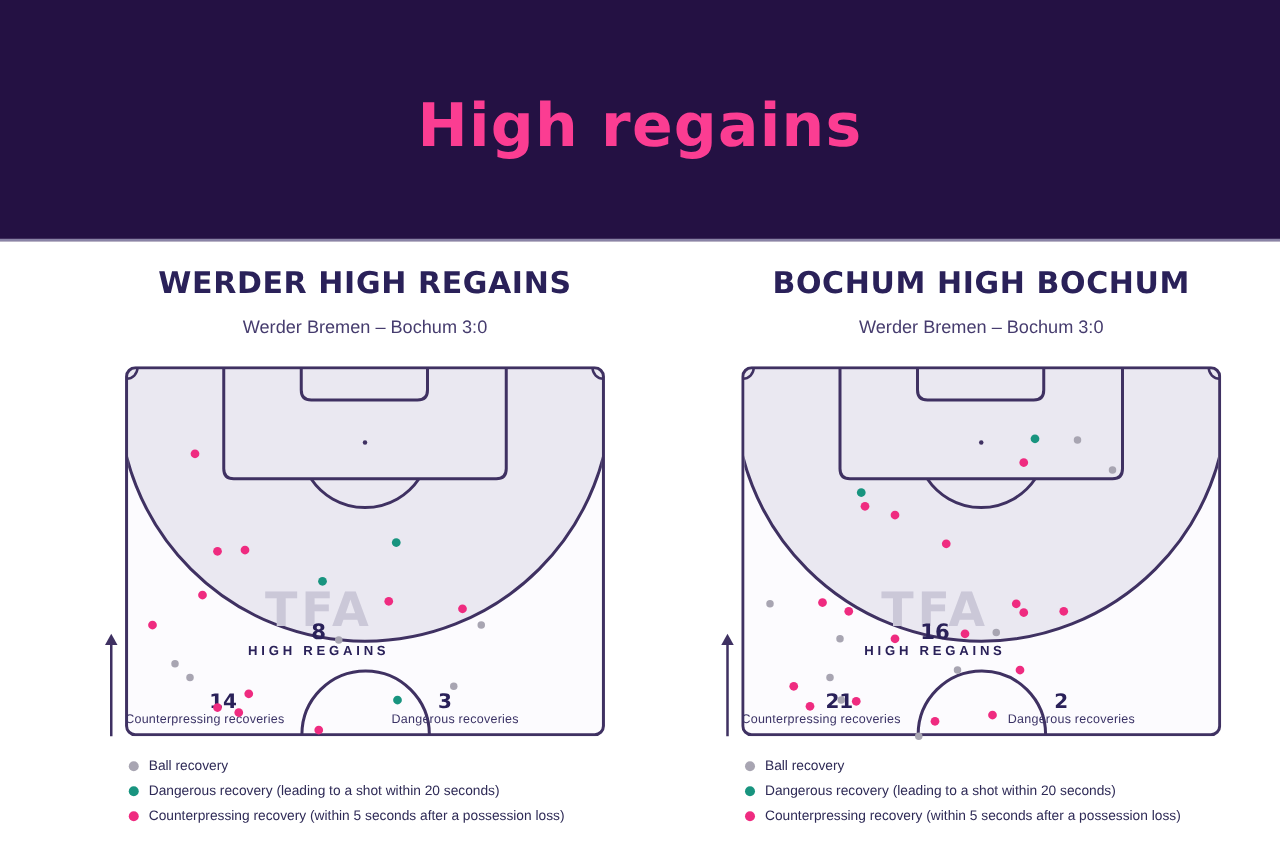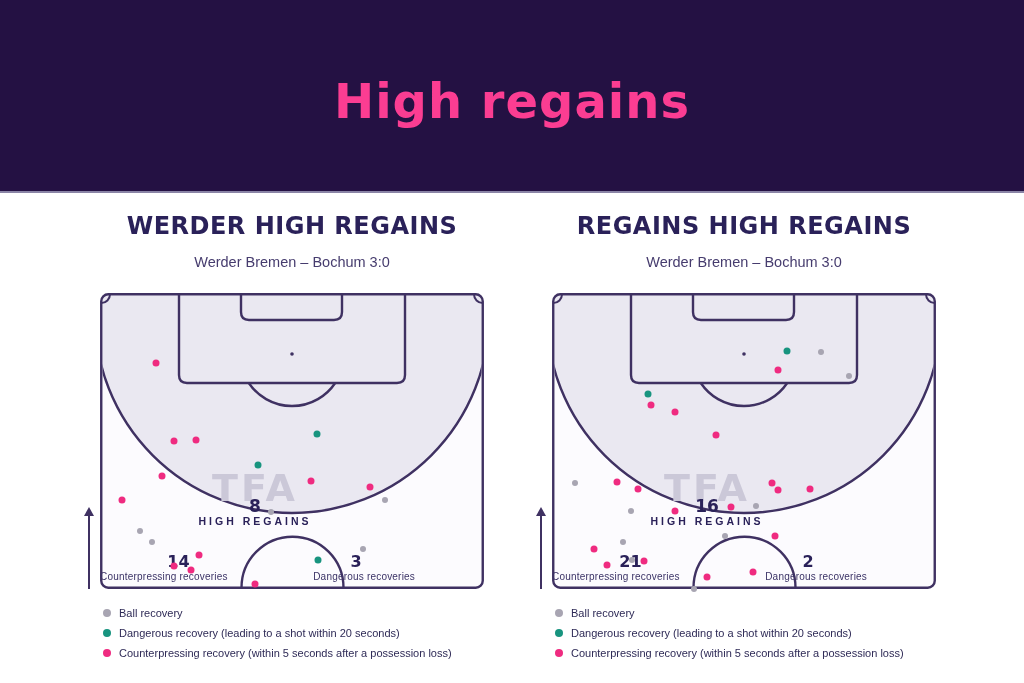--- a/index.html
+++ b/index.html
@@ -31,21 +31,21 @@
     display:flex;align-items:center;justify-content:center;
   }
   .page-title{
     font-family:"DejaVu Sans","Liberation Sans",sans-serif;
     font-weight:800;font-size:48px;letter-spacing:1px;
     color:var(--title-pink);
     margin-top:10px;
   }
   .panels{
     display:flex;justify-content:space-between;
-    padding:0 88px 0 100px;
+    padding:0 47px 0 100px;
   }
   .panel{width:384px;}
   .panel-title{
     margin-top:18px;text-align:center;
     font-family:"DejaVu Sans","Liberation Sans",sans-serif;
     font-weight:800;font-size:24px;letter-spacing:0.5px;line-height:30px;
     color:var(--text-dark);
   }
   .panel-subtitle{
     margin-top:12px;text-align:center;
@@ -167,21 +167,21 @@
         <span class="legend-label">Dangerous recovery (leading to a shot within 20 seconds)</span>
       </li>
       <li class="legend-item">
         <span class="swatch counterpressing"></span>
         <span class="legend-label">Counterpressing recovery (within 5 seconds after a possession loss)</span>
       </li>
     </ul>
   </section>
 
   <section class="panel">
-    <h2 class="panel-title">REGAINS HIGH REGAINS</h2>
+    <h2 class="panel-title">BOCHUM HIGH BOCHUM</h2>
     <div class="panel-subtitle">Werder Bremen – Bochum 3:0</div>
     <div class="pitch-wrap">
       <div class="dir-arrow">
         <span class="head"></span>
         <span class="shaft"></span>
       </div>
       <div class="pitch-canvas">
   <svg viewBox="0 0 384 296" xmlns="http://www.w3.org/2000/svg">
     <defs>
       <clipPath id="pc1">

